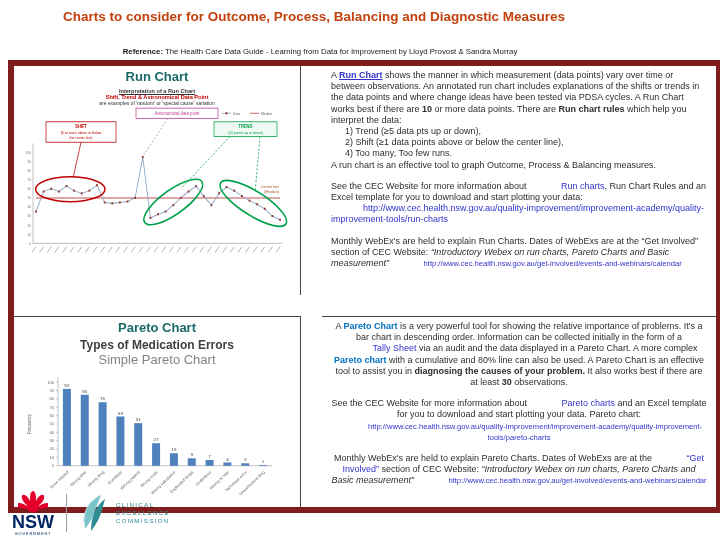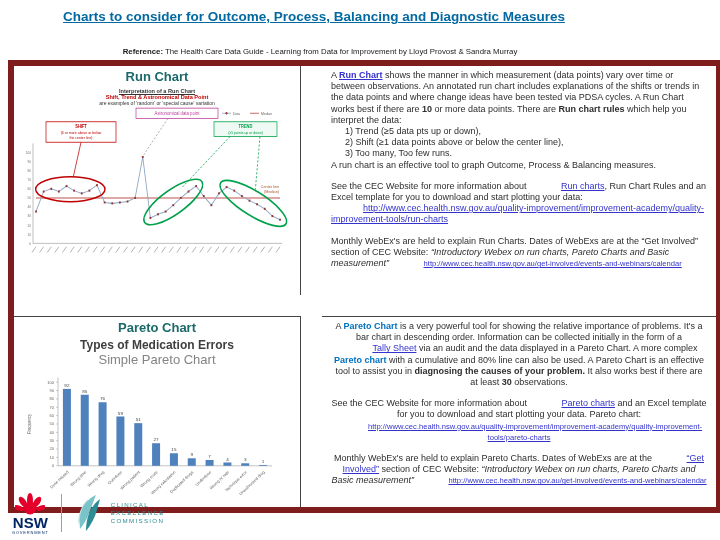--- a/index.html
+++ b/index.html
@@ -1,42 +1,42 @@
 <!DOCTYPE html>
 <html><head>
 <meta charset="utf-8">
 <style>
   html,body{margin:0;padding:0;}
   body{width:720px;height:540px;background:#fff;font-family:"Liberation Sans",sans-serif;position:relative;overflow:hidden;}
   .b{font-weight:bold;}
   .i{font-style:italic;}
-  .lk{color:#3333CC;text-decoration:underline;padding-left:32px;}
+  .lk{color:#3333CC;padding-left:32px;}
   .bl{color:#3333CC;text-decoration:underline;font-weight:bold;}
   .bblue{color:#0070C0;font-weight:bold;}
   .sm{font-size:7.6px;}
-  #slide-title{position:absolute;top:9px;left:0;width:628px;text-align:center;font-size:13.5px;font-weight:bold;color:#0369a1;margin:0;text-decoration:underline;}
+  #slide-title{position:absolute;top:9px;left:0;width:628px;text-align:center;font-size:13.5px;font-weight:bold;color:#c2410c;margin:0;}
   .ref{position:absolute;top:47px;left:0;width:640px;text-align:center;font-size:7.8px;color:#1a1a1a;}
   .content{position:absolute;top:60px;left:8px;width:702px;display:grid;grid-template-columns:287px 1fr;grid-template-rows:229px 191px;border:6px solid #7f1d1d;background:#fff;gap:21px;}
   .cell{box-sizing:border-box;overflow:hidden;}
   .chart-cell{border-right:1px solid #444;text-align:center;}
   .row2{border-top:1px solid #444;text-align:center;}
   .text-cell{padding:4px 9px 2px 9px;font-size:9px;line-height:11.2px;color:#2e2e2e;}
   .text-cell p{margin:0;}
   .text-cell p.gap{margin-bottom:10px;}
   .rules .rule{padding-left:14px;}
   .chart-heading{font-size:13px;font-weight:bold;color:#1B6A6A;margin-top:3px;}
   .sub1{font-size:5.6px;font-weight:bold;text-decoration:underline;color:#333;margin-top:4px;}
   .sub2{font-size:5.6px;font-weight:bold;color:#C00000;}
   .sub3{font-size:5px;color:#333;margin-bottom:1px;}
   .ptitle{font-size:12px;font-weight:bold;color:#3f3f3f;margin-top:3px;}
   .psub{font-size:13px;color:#848484;}
   svg{display:inline-block;}
   .footer{position:absolute;left:12px;top:489px;height:48px;display:flex;align-items:center;gap:12px;}
   .nsw{display:flex;flex-direction:column;align-items:center;line-height:1;}
-  .nsw-acronym{font-size:15px;font-weight:bold;color:#002664;margin-top:-1px;}
+  .nsw-acronym{font-size:18px;font-weight:bold;color:#002664;margin-top:-1px;}
   .nsw-caption{font-size:4px;letter-spacing:0.8px;color:#002664;margin-top:1px;}
   .divider{width:1px;height:38px;background:#9aa0a6;}
   .cec{display:flex;align-items:center;gap:7px;}
   .cec-text div{font-size:6.2px;color:#2D8C94;letter-spacing:1.3px;line-height:8px;}
 </style>
 </head>
 <body>
 
 <div>
   <h1 id="slide-title">Charts to consider for Outcome, Process, Balancing and Diagnostic Measures</h1>
@@ -158,21 +158,21 @@
           <line x1="232" y1="5.5" x2="241" y2="5.5" stroke="#C0504D" stroke-width="0.8"></line>
           <text x="243" y="6.8" font-size="3.4" fill="#666">Median</text>
         </svg>
     </div>
 
     <div class="cell text-cell">
       <p><span>A </span><span class="bl">Run Chart</span><span> shows the manner in which measurement (data points) vary over time or between observations.  An annotated run chart includes explanations of the shifts or trends in the data points and where change ideas have been tested via PDSA cycles.  A Run Chart works best if there are </span><span class="b">10</span><span> or more data points.  There are </span><span class="b">Run chart rules</span><span> which help you interpret the data:</span></p>
       <div class="rules">
         <div class="rule">1) Trend (≥5 data pts up or down),</div>
         <div class="rule">2) Shift (≥1 data points above or below the center line),</div>
-        <div class="rule">3) Too many, Too few runs.</div>
+        <div class="rule">4) Too many, Too few runs.</div>
       </div>
       <p class="gap">A run chart is an effective tool to graph Outcome, Process &amp; Balancing measures.</p>
       <p class="gap"><span>See the CEC Website for more information about </span><span class="lk">Run charts</span><span>, Run Chart Rules and an Excel template for you to download and start plotting your data:  </span><span class="lk">http://www.cec.health.nsw.gov.au/quality-improvement/improvement-academy/quality-improvement-tools/run-charts</span></p>
       <p><span>Monthly WebEx's are held to explain Run Charts. Dates of WebExs are at the “Get Involved” section of CEC Website: </span><span class="i">“Introductory Webex on run charts, Pareto Charts and Basic measurement”</span><span>  </span><span class="lk sm">http://www.cec.health.nsw.gov.au/get-involved/events-and-webinars/calendar</span></p>
     </div>
 
     <div class="cell chart-cell row2">
       <div class="chart-heading">Pareto Chart</div>
       <div class="ptitle">Types of Medication Errors</div>
       <div class="psub">Simple Pareto Chart</div>

